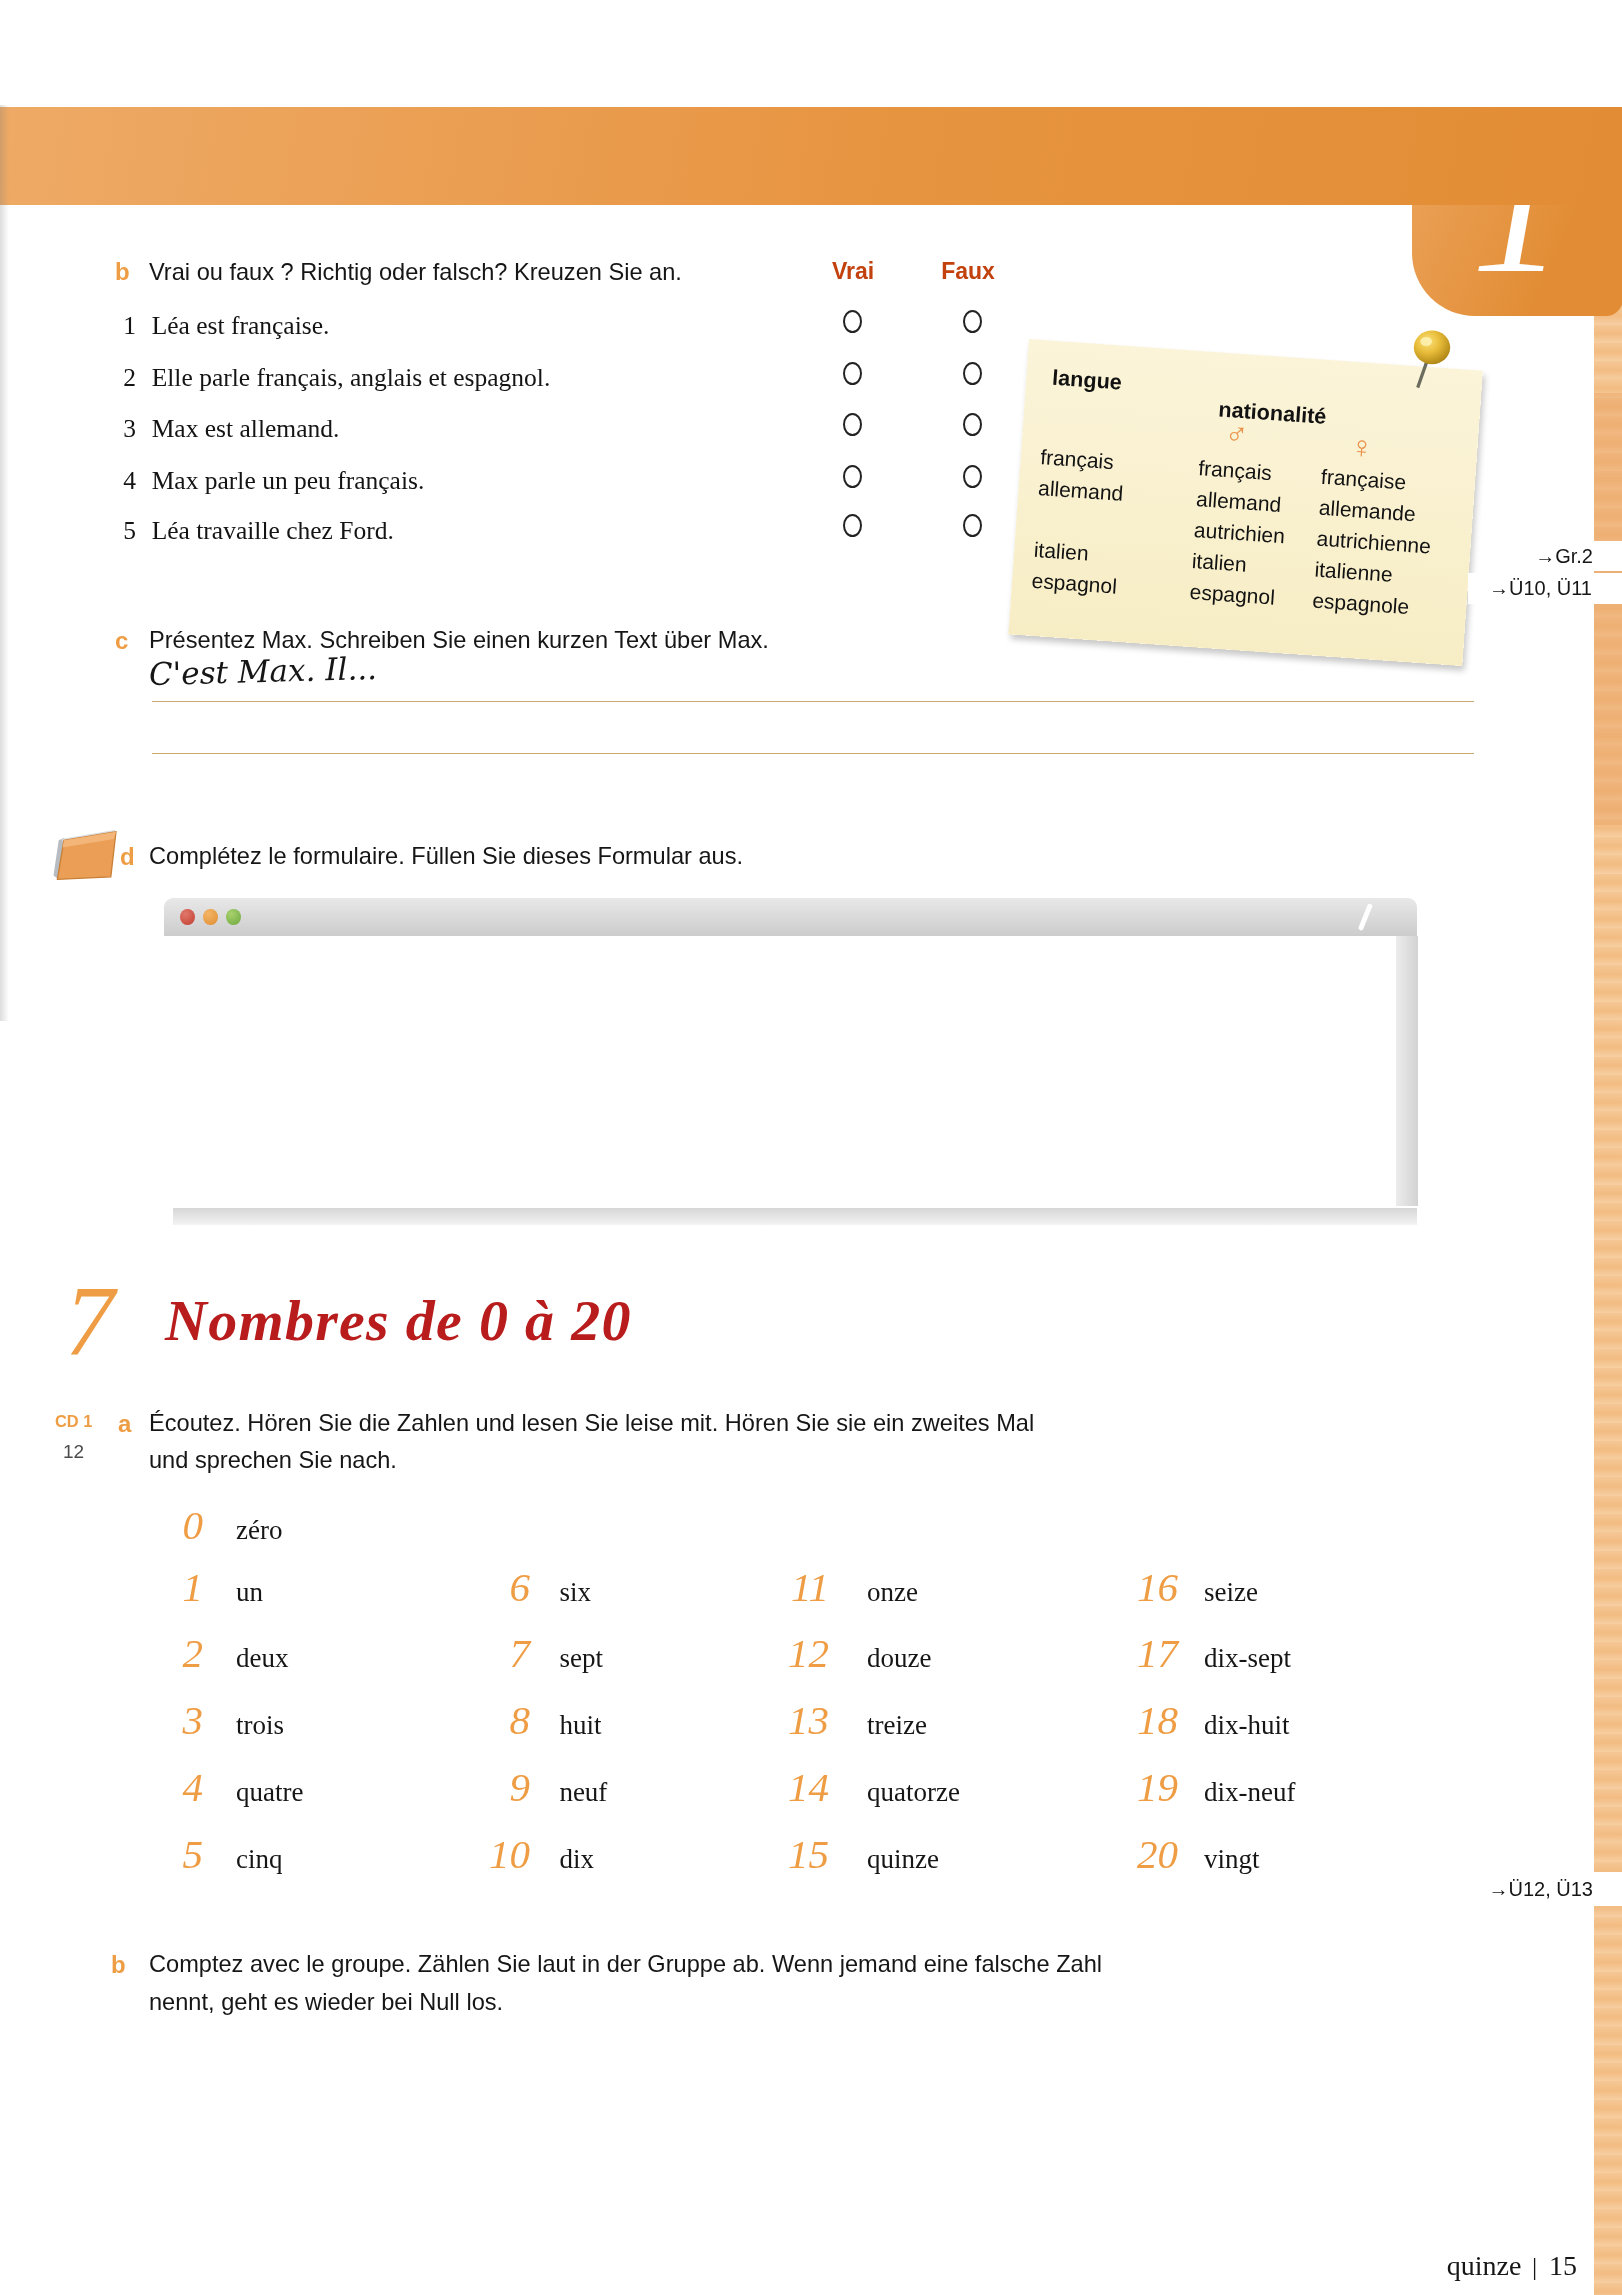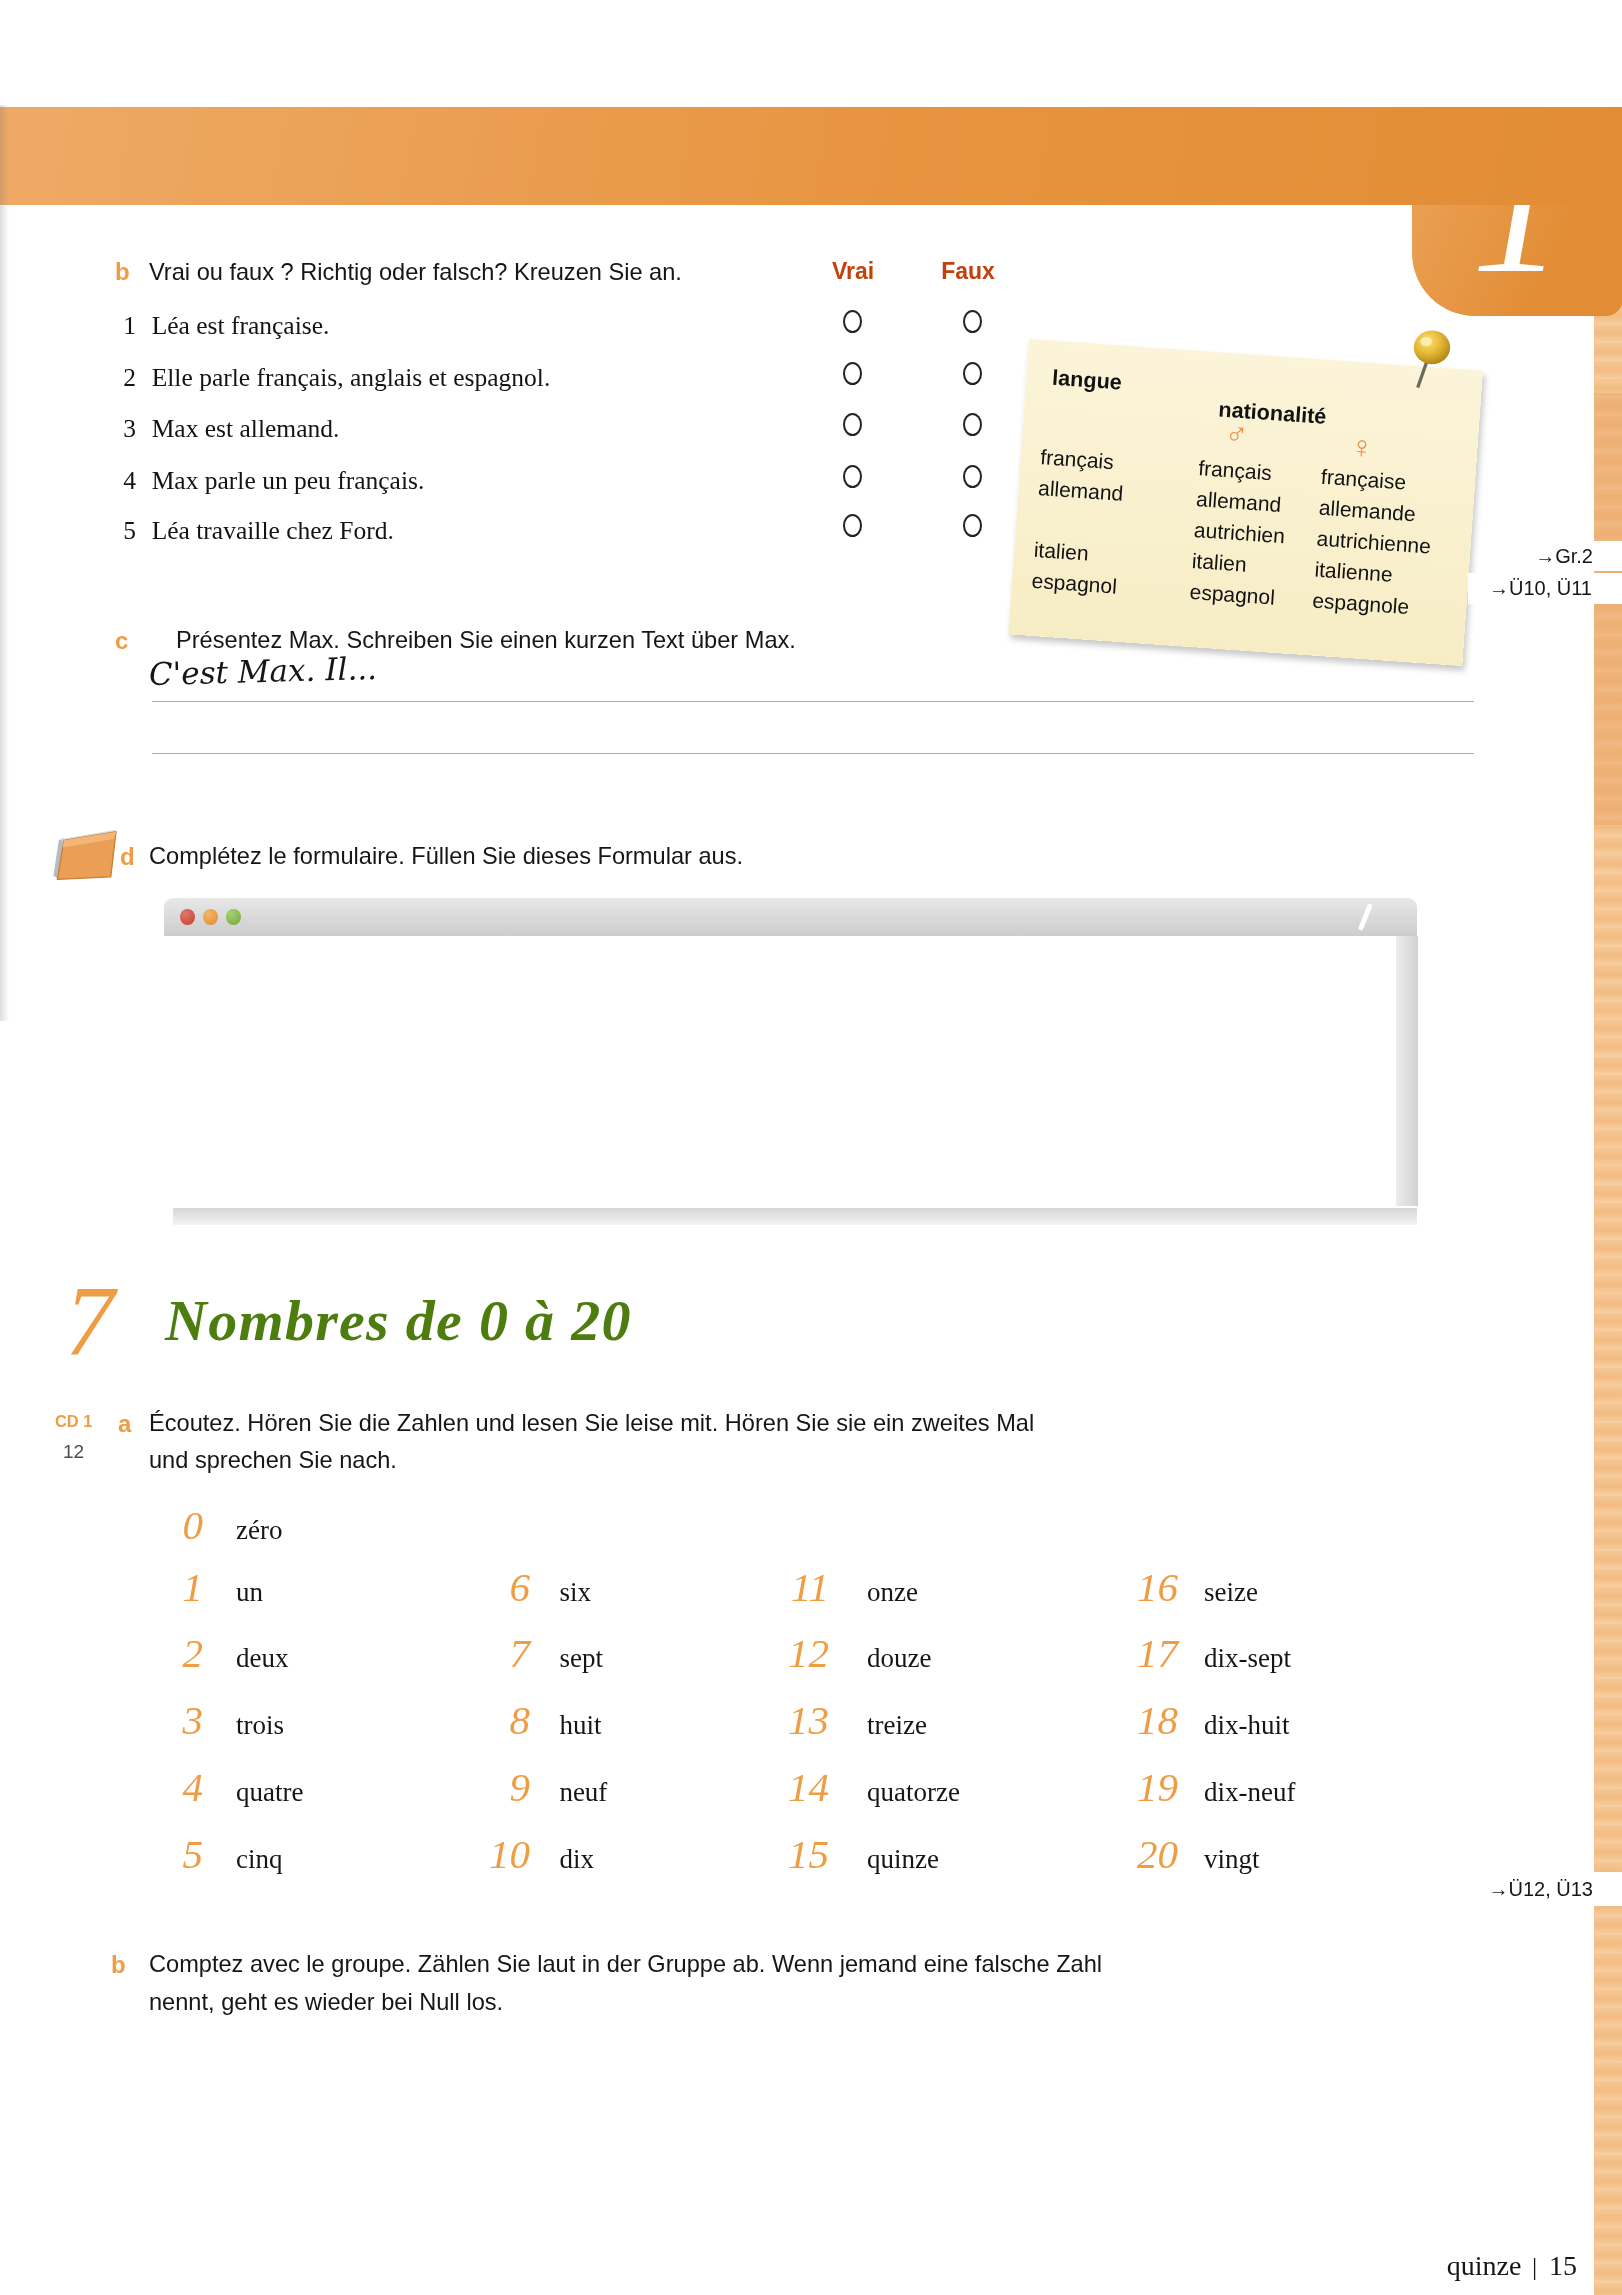--- a/index.html
+++ b/index.html
@@ -69,21 +69,21 @@
         background:linear-gradient(180deg,#d6d6d6,#f4f4f4);}
   .f-label{position:absolute;font-size:24px;color:#3c5f6e;letter-spacing:0.3px;}
   .f-line{position:absolute;height:0;border-top:2px solid #24424f;}
   .f-line.teal{border-top-color:#2f6b7c;}
   .cursor-arrow{position:absolute;left:1317px;top:1103px;width:46px;height:43px;}
 
   
   .sec-num{position:absolute;left:65px;top:1271px;font-family:"Liberation Serif",serif;
         font-style:italic;font-size:99px;line-height:1;color:#ef9d44;}
   .sec-title{position:absolute;left:165px;top:1292px;font-family:"Liberation Serif",serif;
-        font-style:italic;font-weight:bold;font-size:58px;line-height:1;color:#4d7c0f;letter-spacing:1.3px;}
+        font-style:italic;font-weight:bold;font-size:58px;line-height:1;color:#b91c1c;letter-spacing:1.3px;}
   .cd-label{position:absolute;left:55px;top:1412px;font-weight:bold;font-size:16.4px;color:#ef9d44;}
   .cd-track{position:absolute;left:63px;top:1441px;font-size:19px;color:#4c4c4c;}
   .numcell{position:absolute;display:flex;align-items:baseline;}
   .numeral{font-family:"Liberation Serif",serif;font-style:italic;font-size:41px;line-height:1;
         color:#ef9d44;display:inline-block;text-align:right;}
   .numword{font-family:"Liberation Serif",serif;font-size:27px;color:#161616;}
 
   
   .footer{position:absolute;left:1335px;top:2250px;width:242px;display:flex;align-items:baseline;
         justify-content:flex-end;font-family:"Liberation Serif",serif;font-size:28px;color:#161616;}
@@ -186,21 +186,21 @@
     <span>→Gr.2</span>
   </div>
   <div class="margin-chip" style="left:1468px;top:573px;width:154px;height:31px;text-align:center;">
     <span>→Ü10, Ü11</span>
   </div>
   <div class="margin-chip" style="left:1474px;top:1872px;width:149px;height:34px;">
     <span>→Ü12, Ü13</span>
   </div>
 
   <span class="marker" style="left:115px;top:627px;">c</span>
-  <span class="instr" style="left:149px;top:627px;margin-left:27px;">Présentez Max. Schreiben Sie einen kurzen Text über Max.</span>
+  <span class="instr" style="left:149px;top:627px;">Présentez Max. Schreiben Sie einen kurzen Text über Max.</span>
   <span class="handwriting">C'est Max. Il...</span>
   <div class="rule-line" style="top:701px;"></div>
   <div class="rule-line" style="top:753px;"></div>
 
   <svg class="folder" viewBox="0 0 110 86">
     <polygon points="10,22 18,18 10,82 2,76" fill="#b7bcc2"></polygon>
     <polygon points="14,20 96,6 98,14 18,28" fill="#d9dcdf"></polygon>
     <polygon points="18,22 98,9 90,78 8,82" fill="#eb9e55" stroke="#c97f35" stroke-width="2"></polygon>
     <polygon points="18,22 98,9 95,20 16,33" fill="#f3b578"></polygon>
   </svg>

